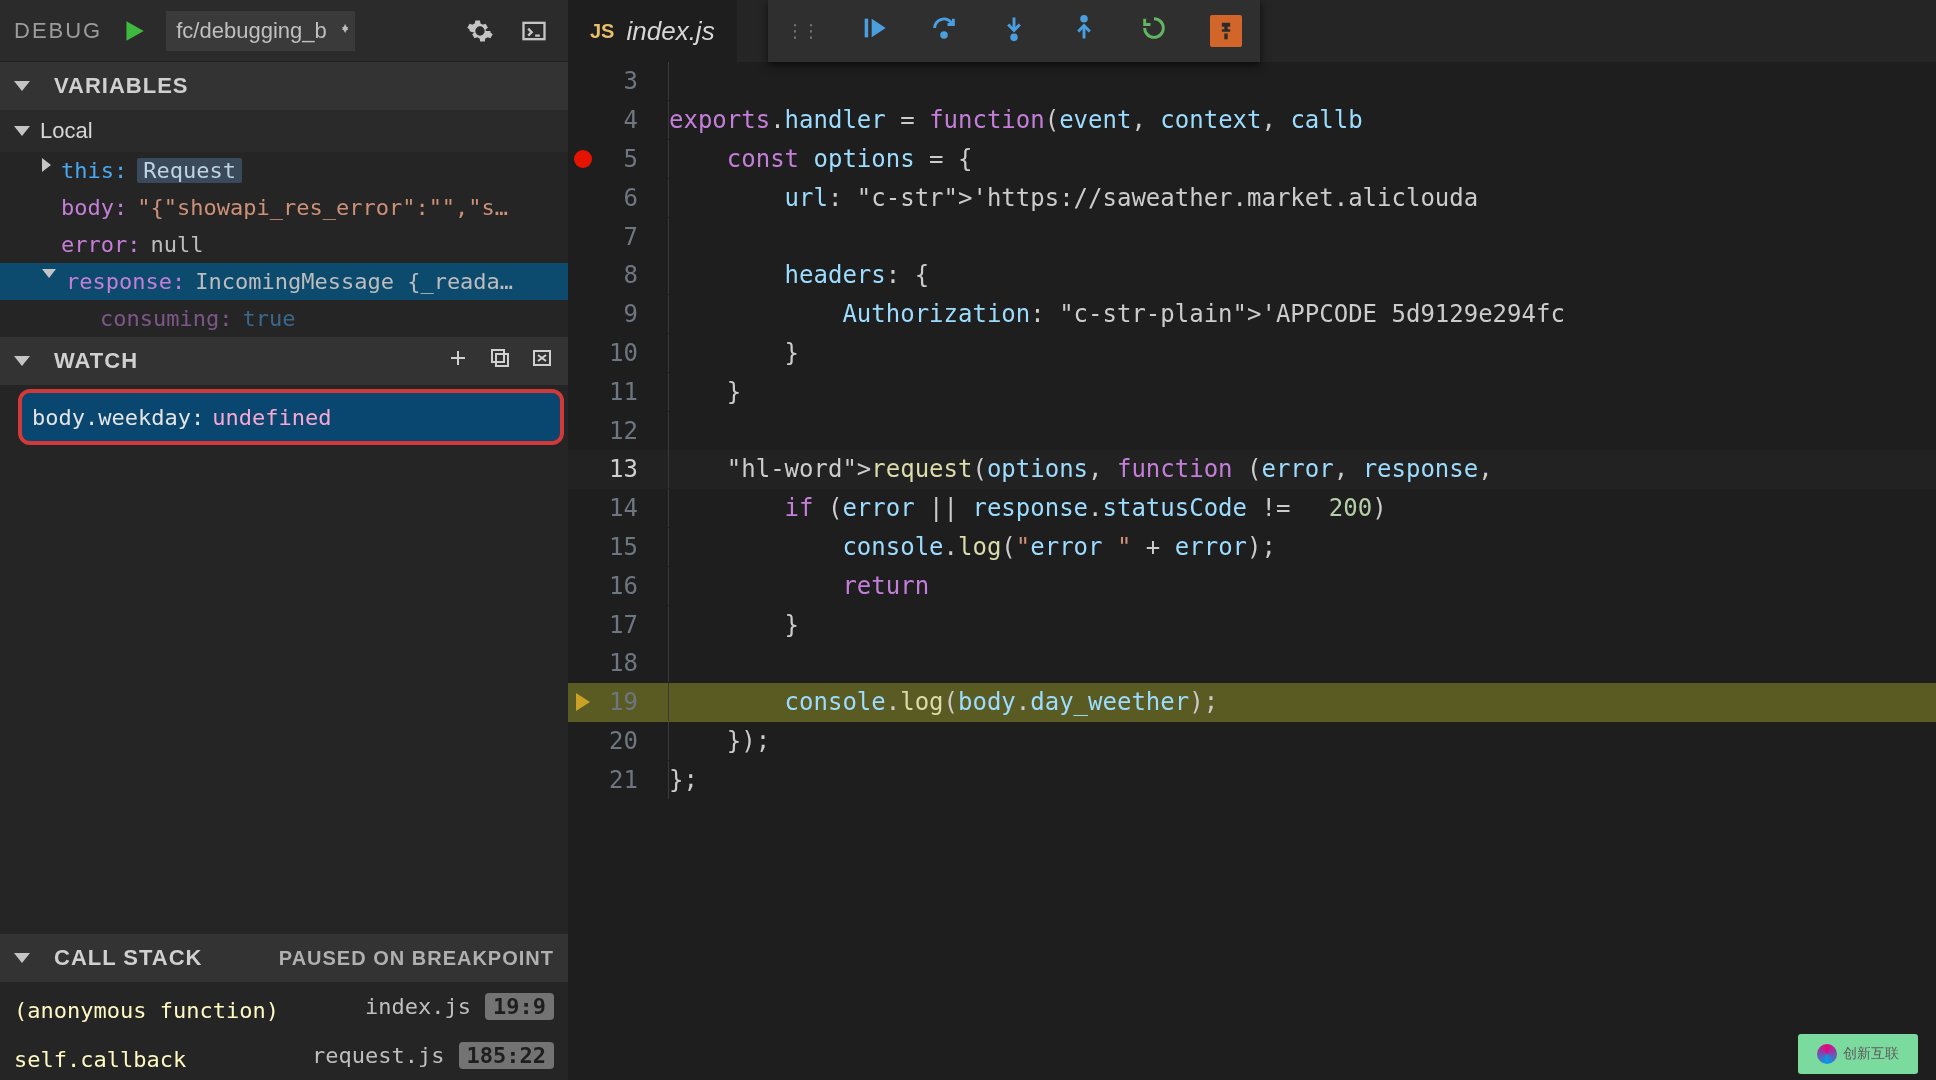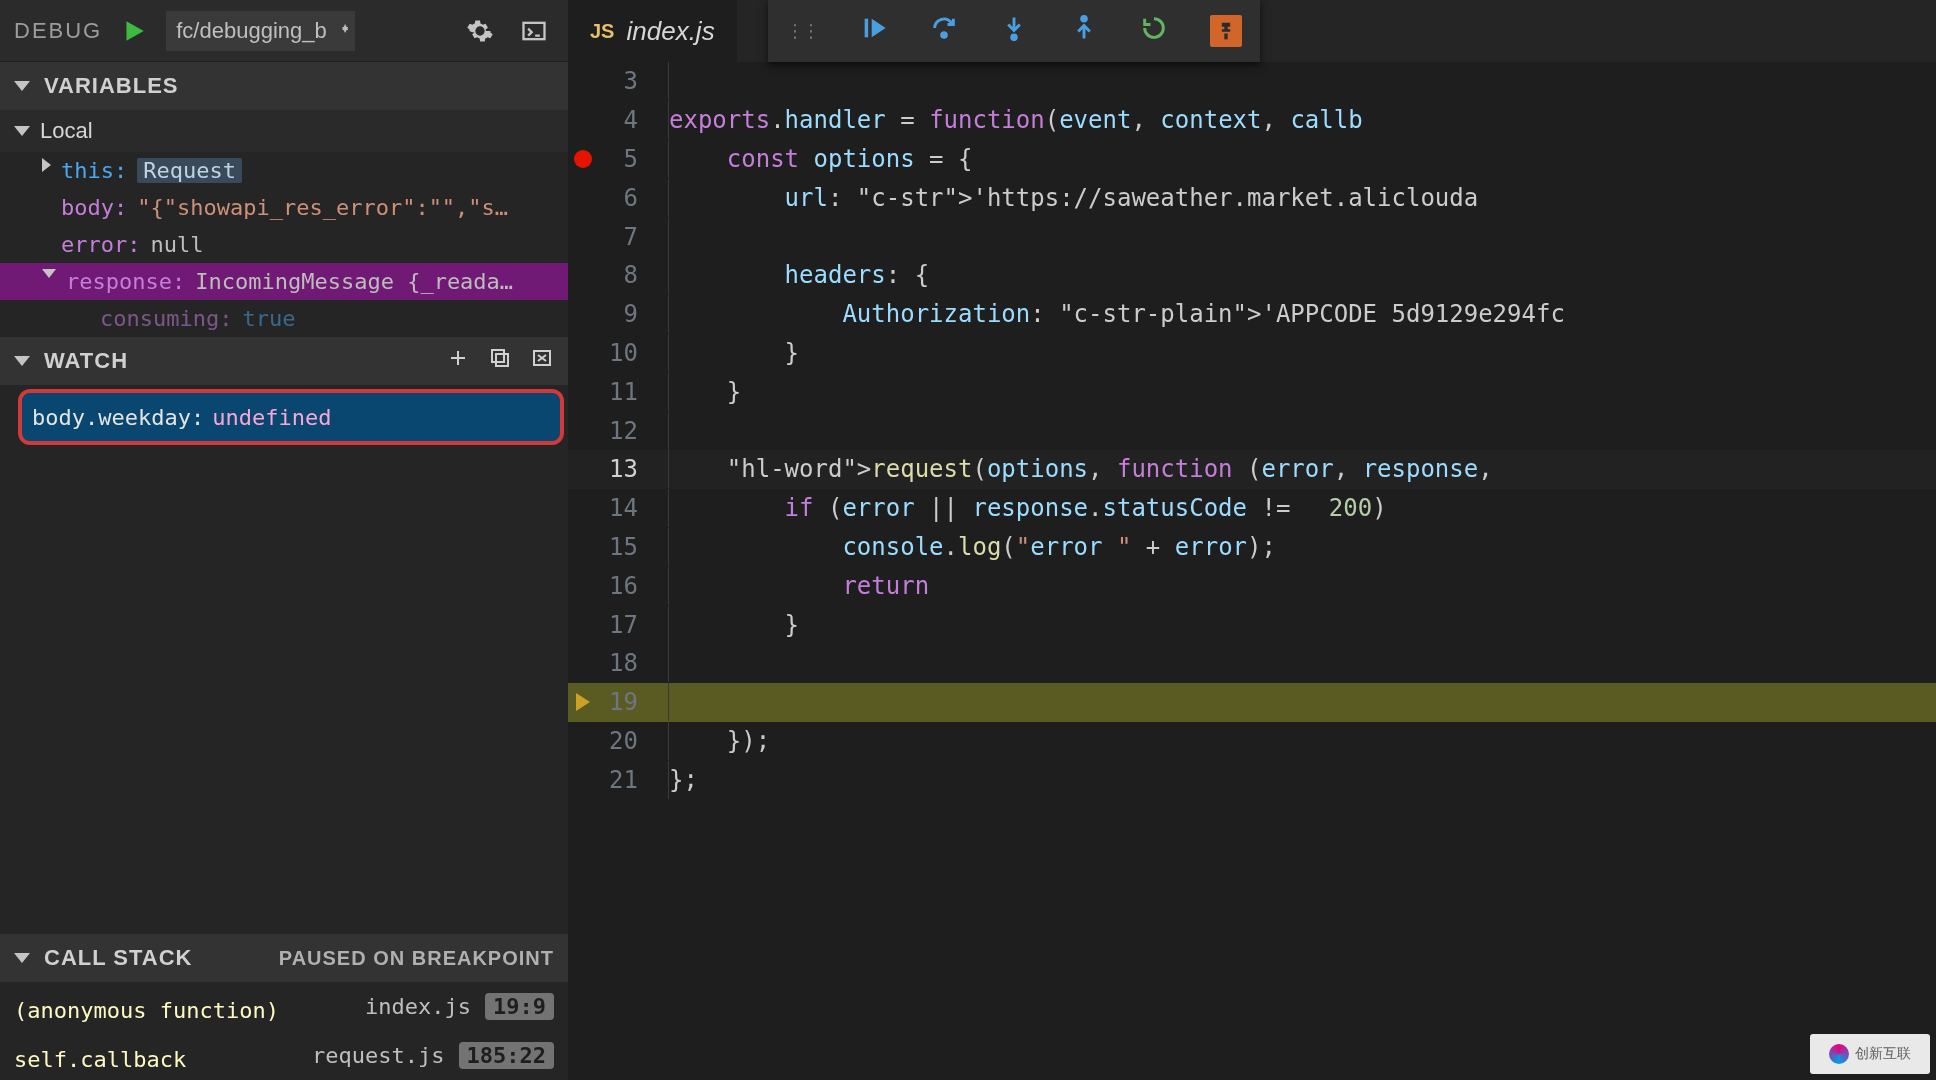--- a/index.html
+++ b/index.html
@@ -21,21 +21,21 @@
 .cfg-select { flex:0 0 auto; background:#3a3a3b; color:#bfbfbf; font-size:22px;
   padding:4px 28px 4px 10px; position:relative; border:none; height:40px;
   display:flex; align-items:center; }
 .cfg-arrows { position:relative; width:0; }
 .cfg-arrows::before { content:"◂▸"; position:absolute; right:-22px; top:-11px; transform:rotate(90deg);
   font-size:12px; color:#bbb; letter-spacing:-3px; }
 .tool-icon { color:#c5c5c5; display:flex; align-items:center; justify-content:center; width:40px; height:40px; }
 .tool-icon svg{ width:28px; height:28px; }
 
 
-.panel-header { height:48px; display:flex; align-items:center; padding:0 14px; gap:14px;
+.panel-header { height:48px; display:flex; align-items:center; padding:0 14px; gap:24px;
   background:#333; color:#d0d0d0; font-size:22px; font-weight:600; letter-spacing:1px; }
 .panel-header .actions { margin-left:auto; display:flex; gap:18px; }
 .panel-header .actions svg{ width:24px; height:24px; color:#d0d0d0; }
 .panel-header .paused { margin-left:auto; color:#b0b0b0; font-size:20px; font-weight:600; letter-spacing:1px; }
 
 .chevron { display:inline-block; width:0; height:0; border-style:solid; }
 .chev-down { border-width:10px 8px 0 8px; border-color:#c4c4c4 transparent transparent transparent; }
 .chev-right{ border-width:8px 0 8px 10px; border-color:transparent transparent transparent #c4c4c4; }
 
 
@@ -95,21 +95,21 @@
 .bp-arrow::before{content:"";position:absolute;left:-14px;top:-9px;width:18px;height:18px;border-radius:50%;background:#e51400;z-index:-1;}
 .ln { width:70px; text-align:right; color:#6e7681; padding-right:30px; }
 .ln.cur { color:#d0d0d0; }
 .code-text { white-space:pre; }
 .c-key { color:#c57ed9; } .c-id{color:#9cdcfe;} .c-str-plain{color:#ce9178;}
 .c-num{color:#b5cea8;margin-left:24px;} .c-call{color:#dcdcaa;}
 .line-hl { background:#5a5a23; }
 .line-cur { background:#2a2a2a60; }
 
 
-.wm { position:absolute; right:6px; bottom:6px; width:120px; height:40px; background:#ffffff;
+.wm { position:absolute; right:18px; bottom:6px; width:120px; height:40px; background:#86efac;
   border-radius:3px; display:flex; align-items:center; justify-content:center; gap:6px; font-size:14px;
   color:#666; opacity:.9; pointer-events:none; }
 .wm .c1{width:20px;height:20px;border-radius:50%;background:conic-gradient(#f08,#0af,#f08);} 
 </style>
 </head>
 <body>
 
 <div class="sidebar">
 
   <div class="dbg-top">
@@ -155,21 +155,21 @@
     <div class="var-row">
       <span style="width:9px"></span>
       <span class="k-purple">body:</span>
       <span class="v-orange">"{"showapi_res_error":"","s…</span>
     </div>
     <div class="var-row">
       <span style="width:9px"></span>
       <span class="k-purple">error:</span>
       <span class="v-grayp">null</span>
     </div>
-    <div class="var-row" style="background:#701a75">
+    <div class="var-row" style="background:#0c4a6e">
       <span class="chevron chev-down" style="border-width:9px 7px 0 7px"></span>
       <span class="k-purple">response:</span>
       <span class="v-grayp">IncomingMessage {_reada…</span>
     </div>
     <div class="var-row var-sub2" style="opacity:.55">
       <span class="k-purple">consuming:</span>
       <span style="color:#4a9fe0">true</span>
     </div>
   </div>
 
@@ -355,20 +355,21 @@
         <div class="ln">18</div>
         <span style="display: inline-block; width: 1px; height: 38px; background: rgb(58, 58, 58); margin-right: 0px;"></span>
         <div class="code-text"></div>
       </div>
       <div class="line line-hl">
         <div class="gutter-bp">
           <div class="bp-arrow"></div>
         </div>
         <div class="ln">19</div>
         <span style="display: inline-block; width: 1px; height: 38px; background: rgb(58, 58, 58); margin-right: 0px;"></span>
+        <div class="code-text">        <span class="c-id">console</span>.<span class="c-call">log</span>(<span class="c-id">body</span>.<span class="c-id">day_weether</span>);</div>
       </div>
       <div class="line">
         <div class="gutter-bp"></div>
         <div class="ln">20</div>
         <span style="display: inline-block; width: 1px; height: 38px; background: rgb(58, 58, 58); margin-right: 0px;"></span>
         <div class="code-text">    });</div>
       </div>
       <div class="line">
         <div class="gutter-bp"></div>
         <div class="ln">21</div>

